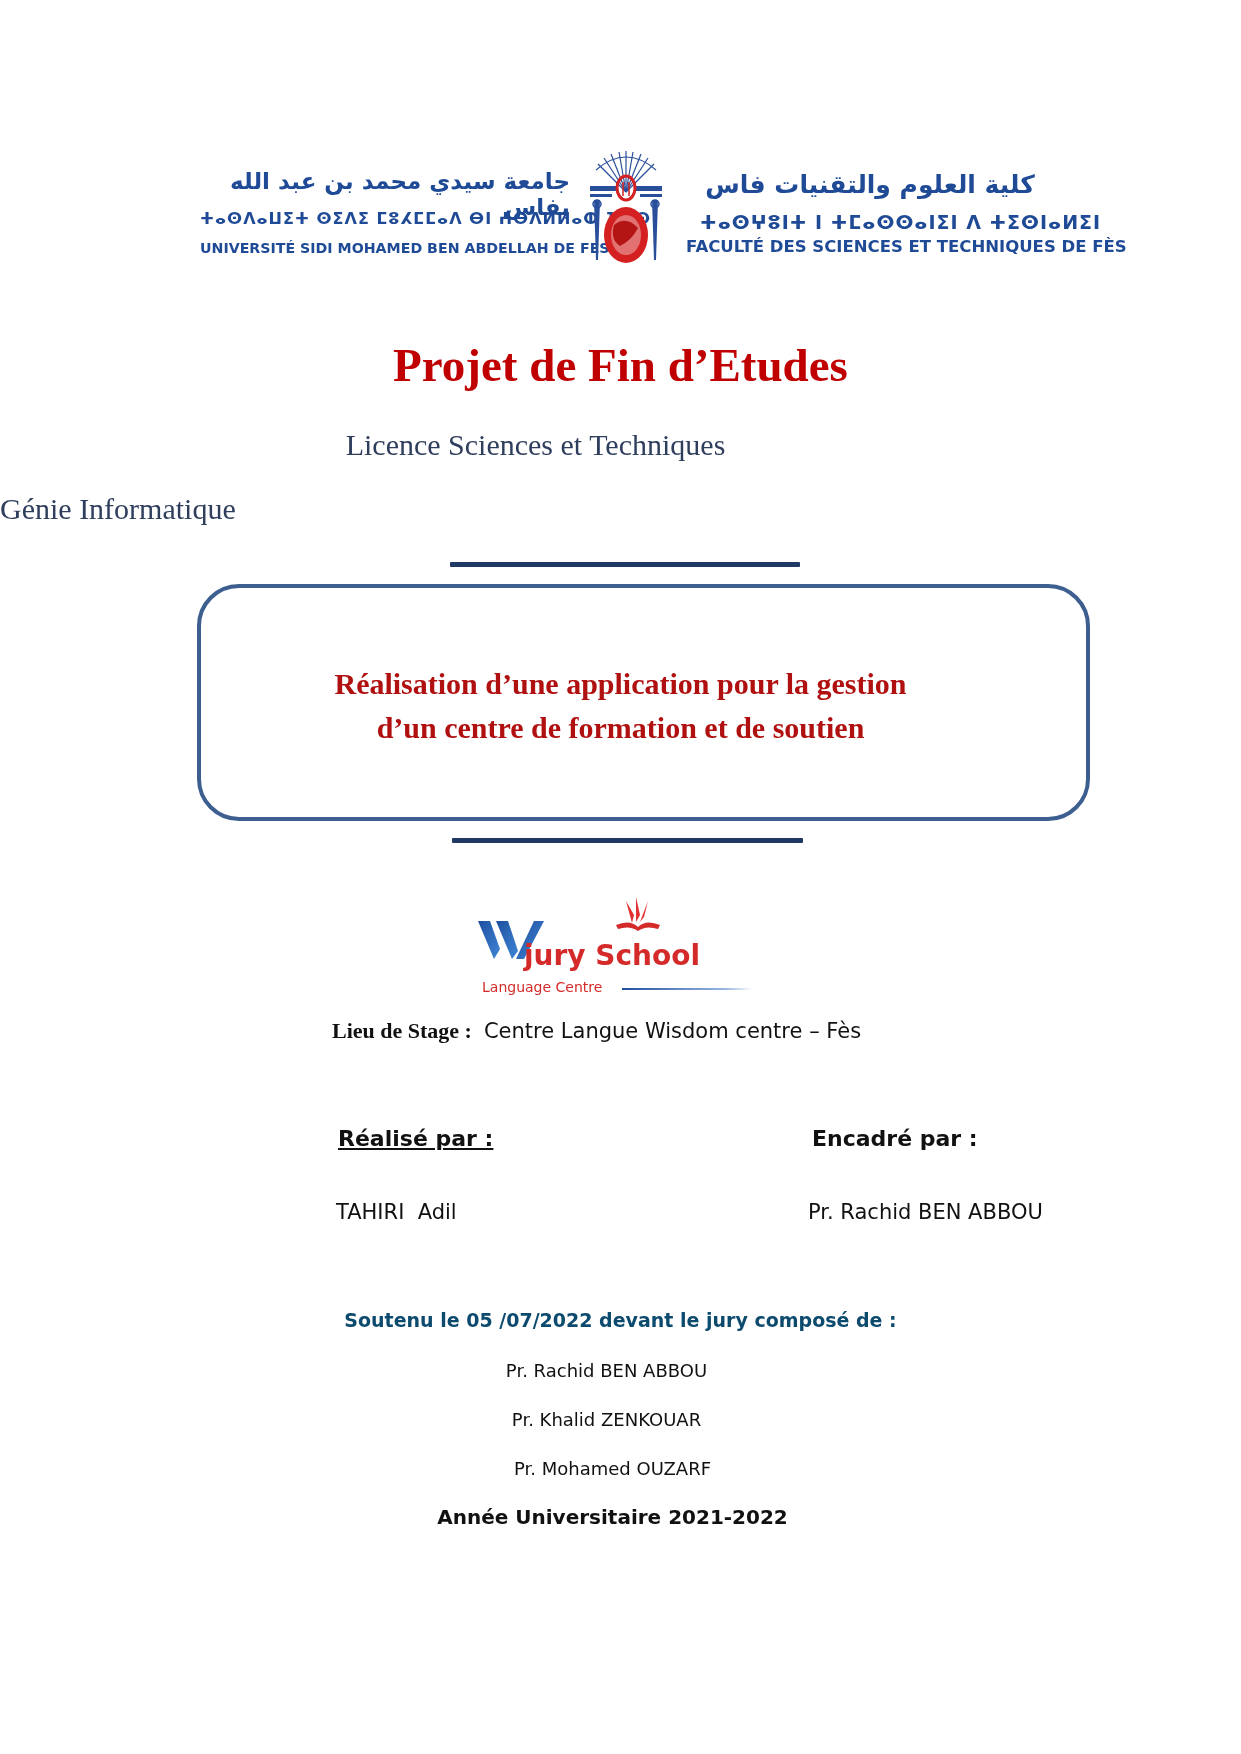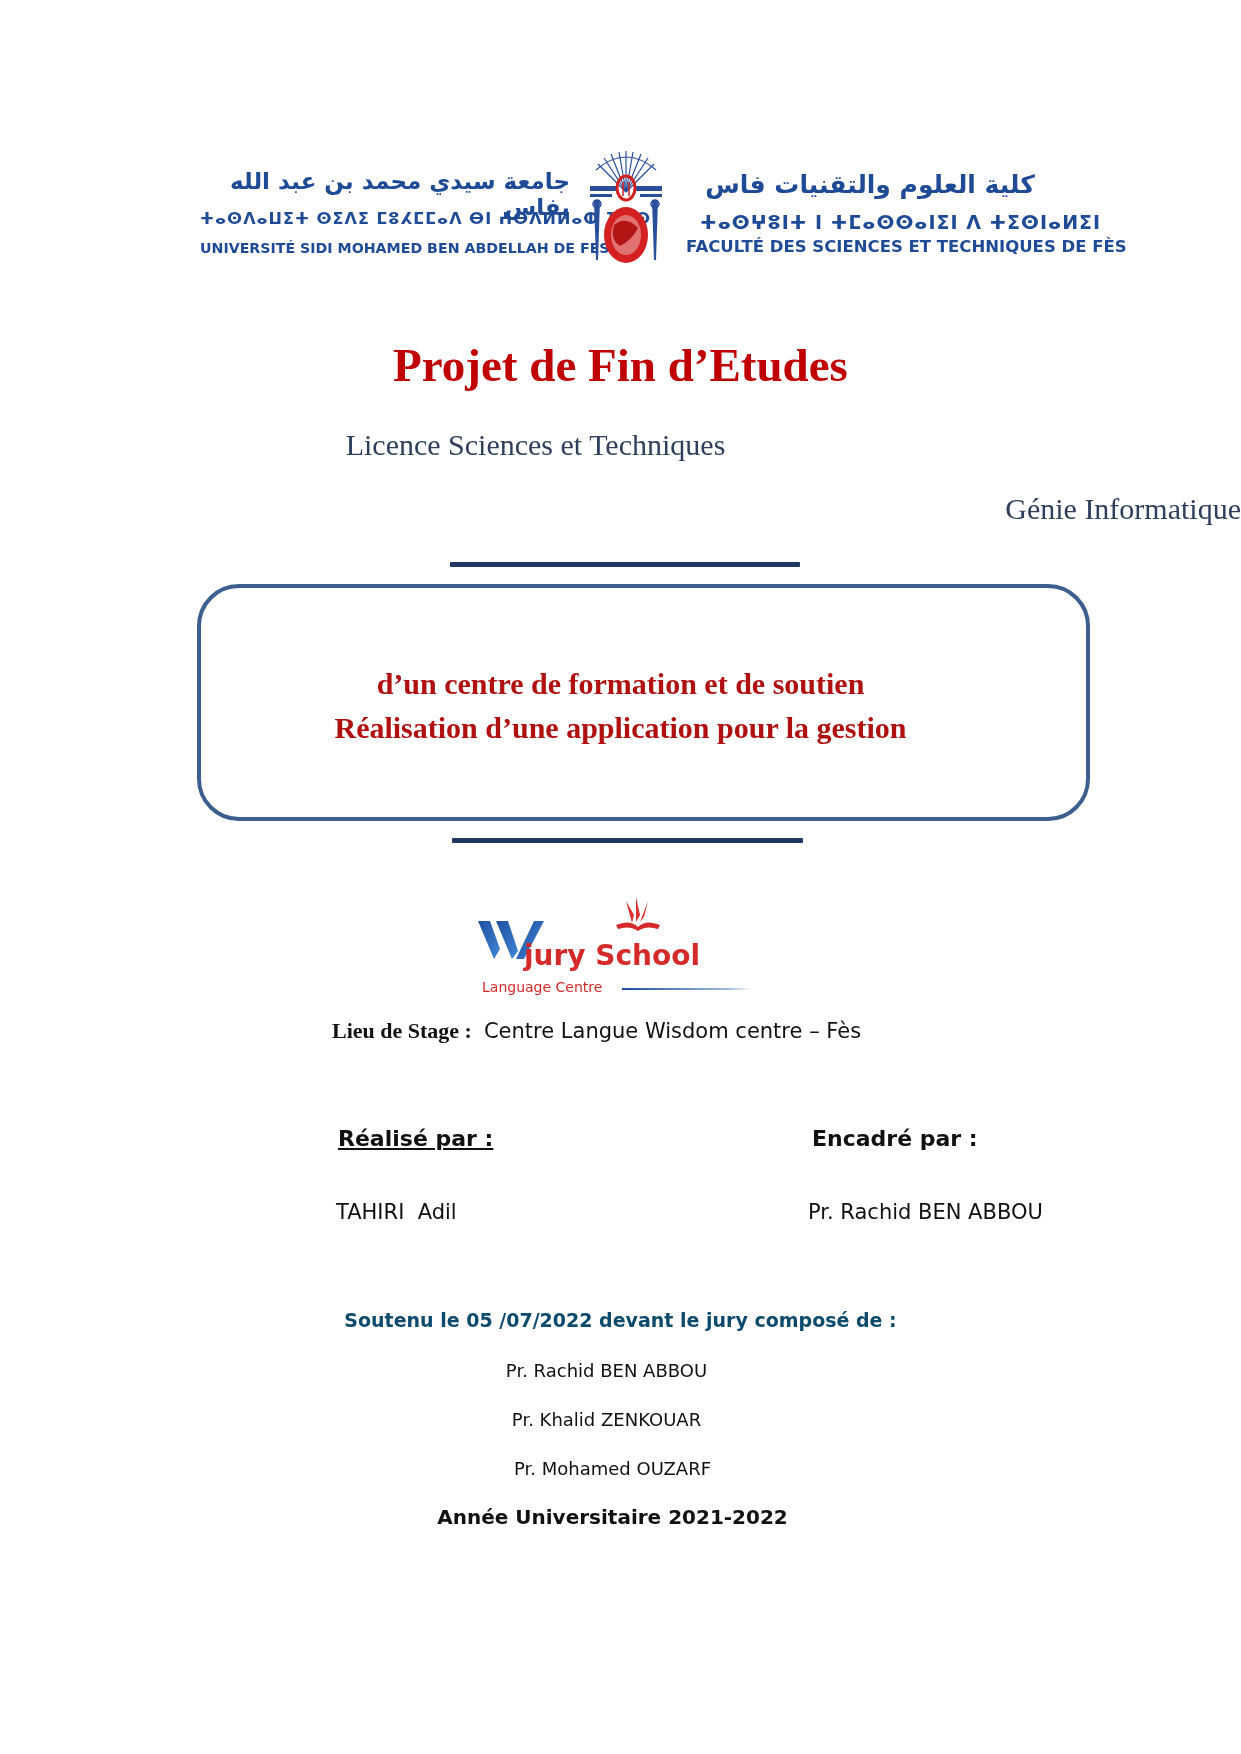--- a/index.html
+++ b/index.html
@@ -13,21 +13,21 @@
 
     .fac-ar { left:690px; top:170px; width:360px; text-align:center; color:#1f4a96; font-family:"DejaVu Sans",sans-serif; font-weight:bold; font-size:25px; direction:rtl; }
     .fac-tf { left:700px; top:211px; width:380px; color:#1f4a96; font-family:"DejaVu Sans",sans-serif; font-size:19px; font-weight:bold; letter-spacing:1px; white-space:nowrap; }
     .fac-fr { left:686px; top:237px; width:420px; color:#1f4a96; font-family:"DejaVu Sans",sans-serif; font-weight:bold; font-size:16.5px; white-space:nowrap; }
 
     .emblem { left:586px; top:150px; width:80px; height:120px; }
 
     
     .title { left:0; width:1241px; top:338px; text-align:center; color:#c00000; font-family:"Liberation Serif",serif; font-weight:bold; font-size:47px; }
     .sub1 { left:0; width:1071px; top:428px; text-align:center; color:#2e3e5c; font-family:"Liberation Serif",serif; font-size:30px; }
-    .sub2 { left:0; width:1241px; top:492px; text-align:right; color:#2e3e5c; font-family:"Liberation Serif",serif; font-size:30px; }
+    .sub2 { left:0; width:1241px; top:492px; text-align:left; color:#2e3e5c; font-family:"Liberation Serif",serif; font-size:30px; }
 
     .rule { height:5px; background:#1f3864; border-radius:1px; }
     .rule-top { left:450px; top:562px; width:350px; }
     .rule-bottom { left:452px; top:838px; width:351px; }
 
     .box { left:197px; top:584px; width:885px; height:229px; border:4px solid #3d5f8f; border-radius:42px; }
     .box-text { left:0; width:1241px; top:662px; text-align:center; color:#b01010; font-family:"Liberation Serif",serif; font-weight:bold; font-size:30px; line-height:44px; }
 
     
     .wisdom { left:478px; top:895px; width:290px; height:100px; }
@@ -91,22 +91,22 @@
 <div class="abs fac-fr">FACULTÉ DES SCIENCES ET TECHNIQUES DE FÈS</div>
 
 <div class="abs title">Projet de Fin d’Etudes</div>
 <div class="abs sub1">Licence Sciences et Techniques</div>
 <div class="abs sub2">Génie Informatique</div>
 
 <div class="abs rule rule-top"></div>
 
 <div class="abs box"></div>
 <div class="abs box-text">
+  <div>Réalisation d’une application pour la gestion</div>
   <div>d’un centre de formation et de soutien</div>
-  <div>Réalisation d’une application pour la gestion</div>
 </div>
 
 <div class="abs rule rule-bottom"></div>
 
 <div class="abs wisdom">
   <svg style="position:absolute;left:0;top:20px" width="70" height="50" viewBox="0 0 70 50">
     <defs>
       <linearGradient id="wg" x1="0" y1="0" x2="1" y2="1">
         <stop offset="0" stop-color="#1f4fa0"></stop>
           <stop offset="1" stop-color="#3f86d6"></stop>

